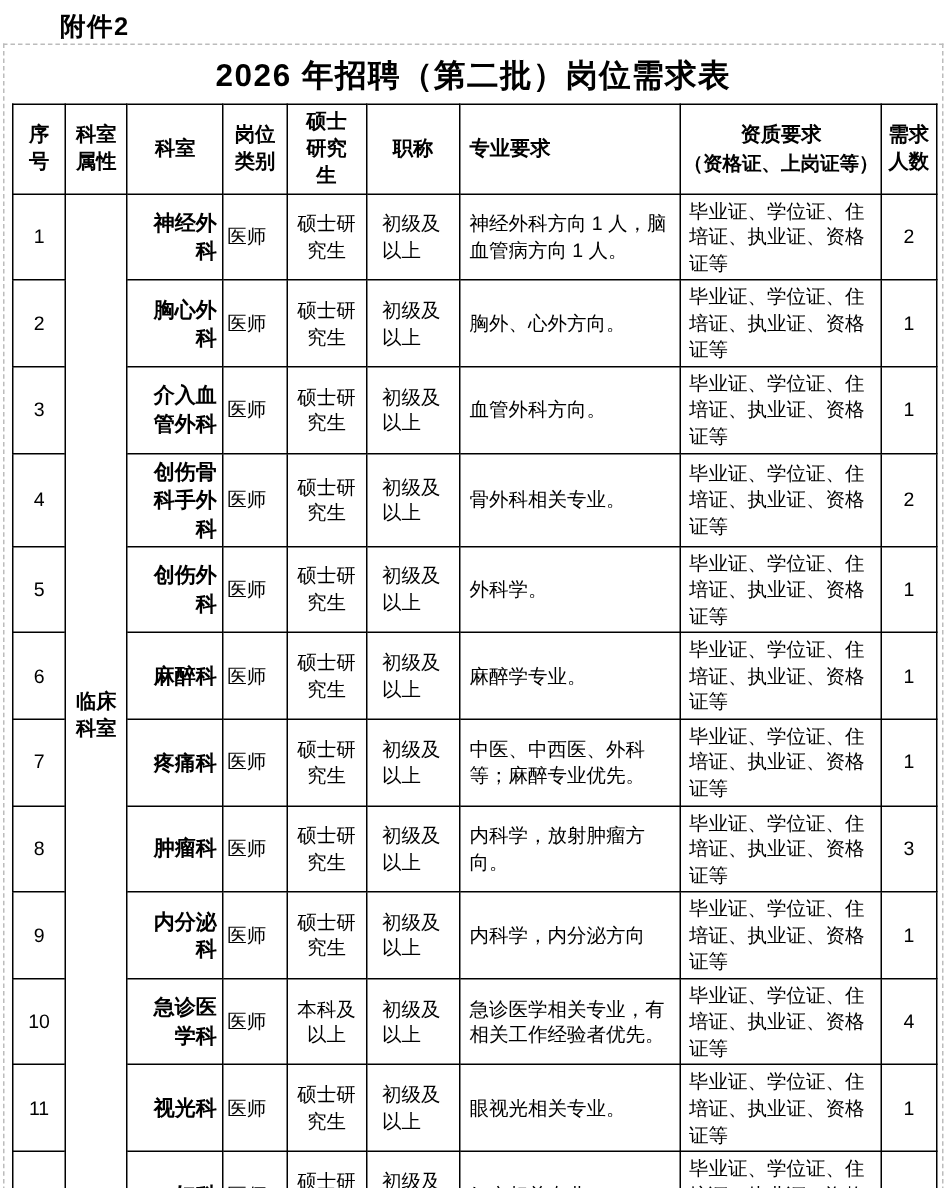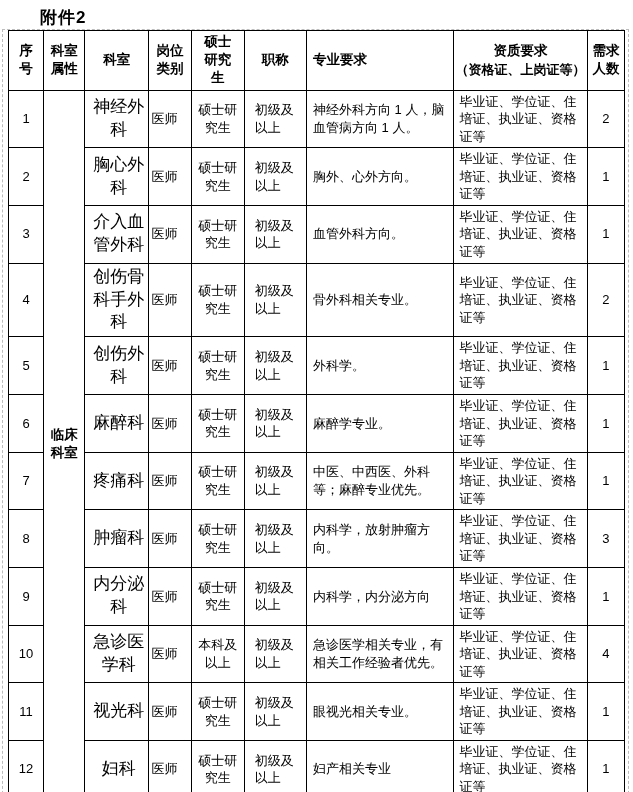--- a/index.html
+++ b/index.html
@@ -64,35 +64,36 @@
   th.th-degree { padding: 2px 12px; }
   th.th-major  { text-align: left; padding: 2px 6px; }
   th.th-qual   { padding: 2px 0; }
   .th-qual .qual-sub {
     font-size: 13px;
     font-weight: bold;
     white-space: nowrap;
   }
   td.c-seq    { text-align: center; }
   td.c-attr   { text-align: center; font-weight: bold; font-size: 13.5px; padding: 2px 6px; }
-  td.c-dept   { text-align: center; font-weight: normal; font-size: 17px; padding: 2px 4px 2px 8px; }
+  td.c-dept   { text-align: right; font-weight: bold; font-size: 14px; padding: 2px 4px 2px 8px; }
   td.c-post   { text-align: left; }
   td.c-degree { text-align: center; padding: 2px 4px; }
   td.c-title  { text-align: left; padding: 2px 10px; }
   td.c-major  { text-align: left; padding: 2px 6px; }
   td.c-qual   { text-align: left; padding: 2px 5px; }
   td.c-count  { text-align: center; }
 </style>
 </head>
 <body>
 
 <div class="attachment-label">附件2</div>
 
 <div class="sheet">
 
+  <div class="doc-title">2026 年招聘（第二批）岗位需求表</div>
 
   <table class="req-table">
     <colgroup>
       <col style="width:35px">
       <col style="width:41px">
       <col style="width:64px">
       <col style="width:42px">
       <col style="width:53px">
       <col style="width:62px">
       <col style="width:147px">

